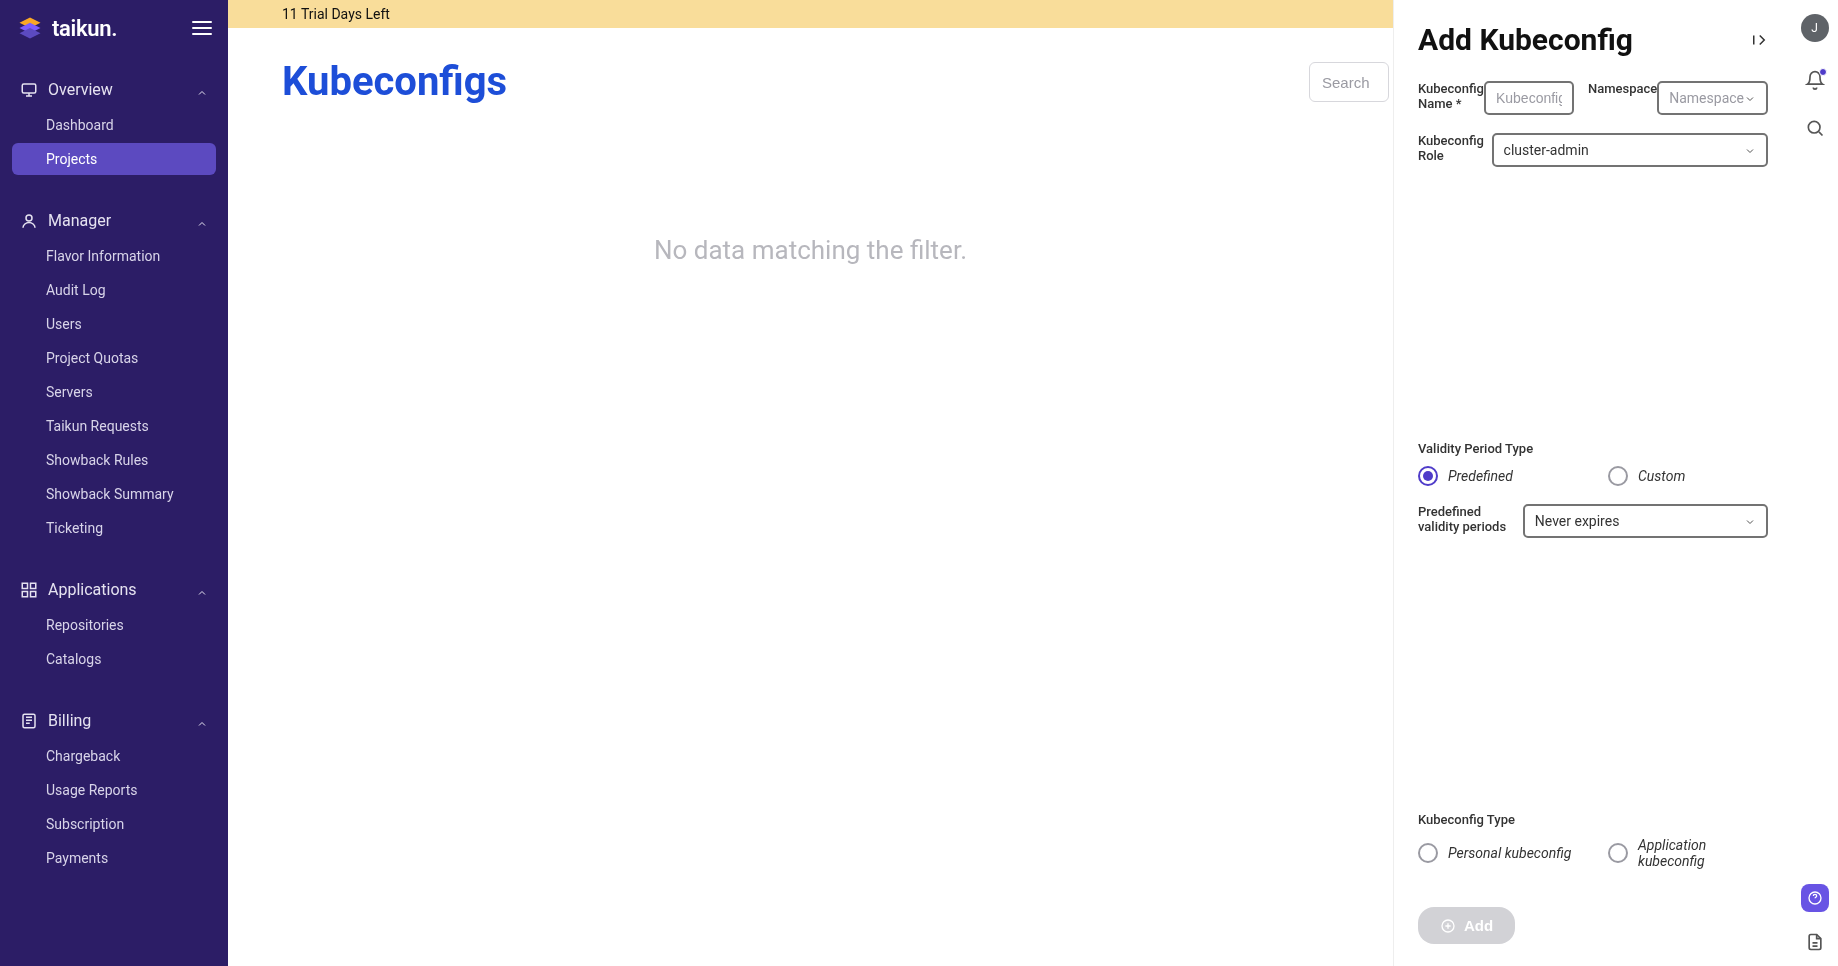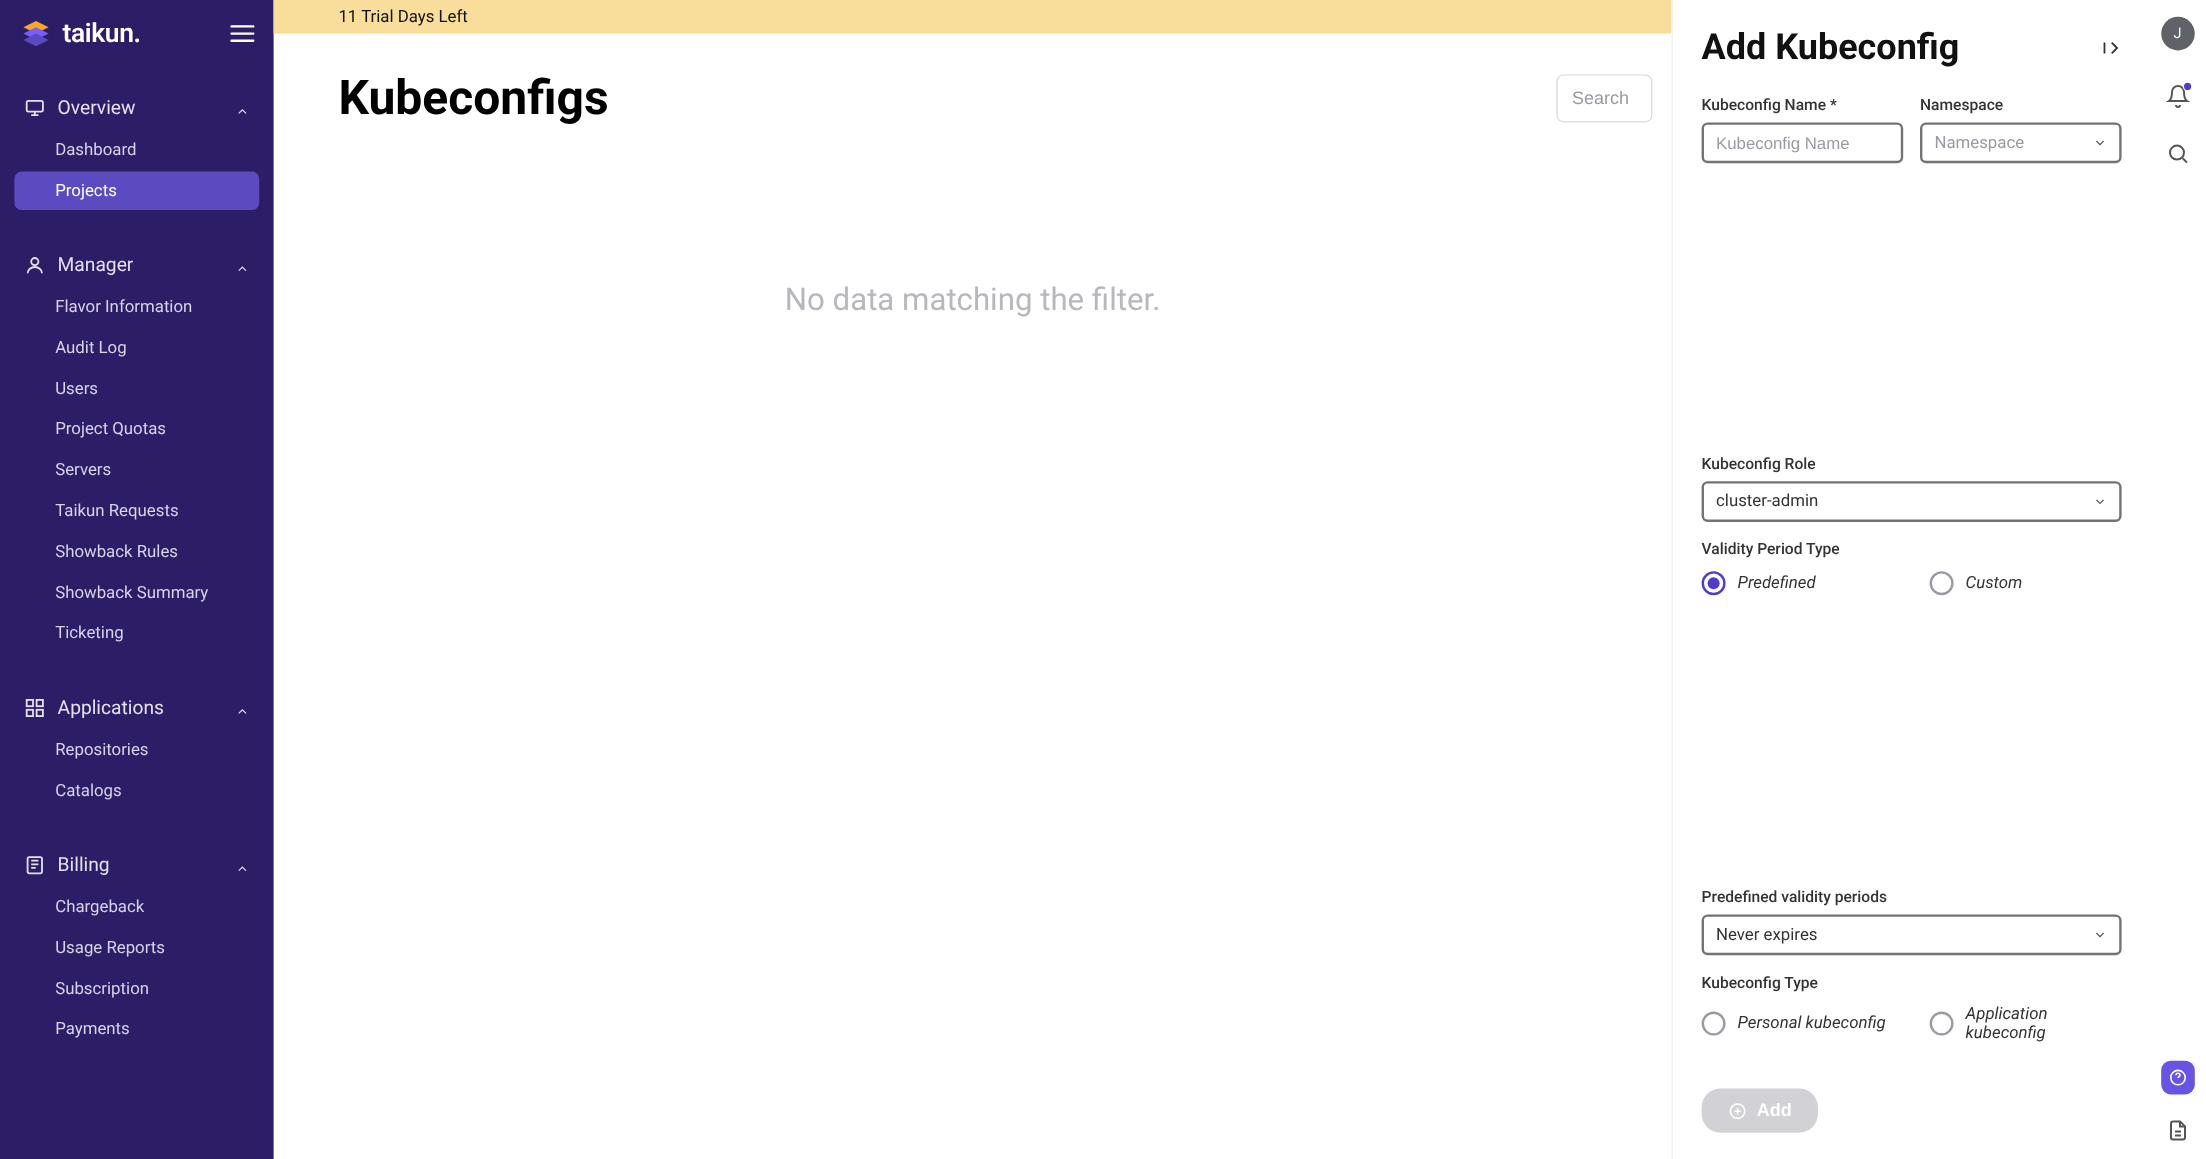--- a/index.html
+++ b/index.html
@@ -123,27 +123,27 @@
     }
     .trial-banner b {
       font-weight: 400;
     }
     .content {
       padding: 30px 54px;
     }
     .page-title {
       font-size: 40px;
       font-weight: 700;
-      color: #000000;
+      color: #1d4ed8;
       margin-bottom: 0;
     }
     .search-wrap {
       position: absolute;
       top: 62px;
-      right: 16px;
+      right: 4px;
       display: flex;
       align-items: center;
       gap: 10px;
     }
     .search-input {
       height: 40px;
       border: 1px solid #d7d7dc;
       border-radius: 6px;
       padding: 0 12px;
       font-size: 15px;
@@ -187,22 +187,21 @@
       height: 18px;
     }
     .form-row {
       display: flex;
       gap: 14px;
       margin-bottom: 16px;
     }
     .form-group {
       flex: 1;
       display: flex;
-      flex-direction: column;
-      justify-content: flex-end;
+      flex-direction: row;
     }
     .form-label {
       font-size: 13px;
       color: #333;
       margin-bottom: 6px;
       font-weight: 500;
     }
     .form-input, .form-select {
       height: 34px;
       border: 2px solid #737373;

